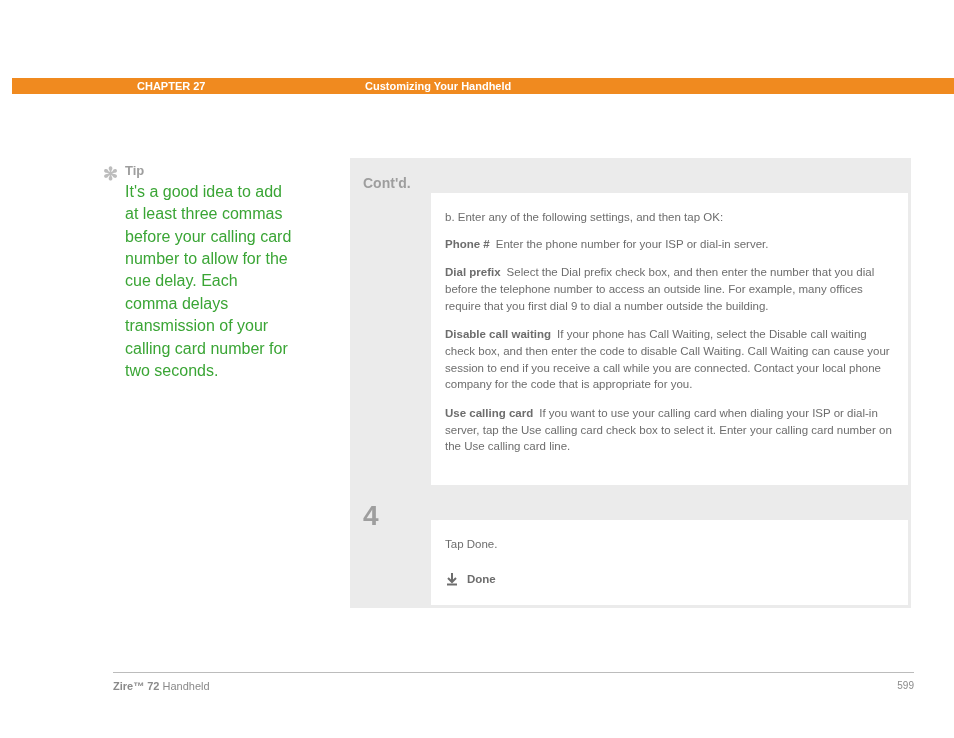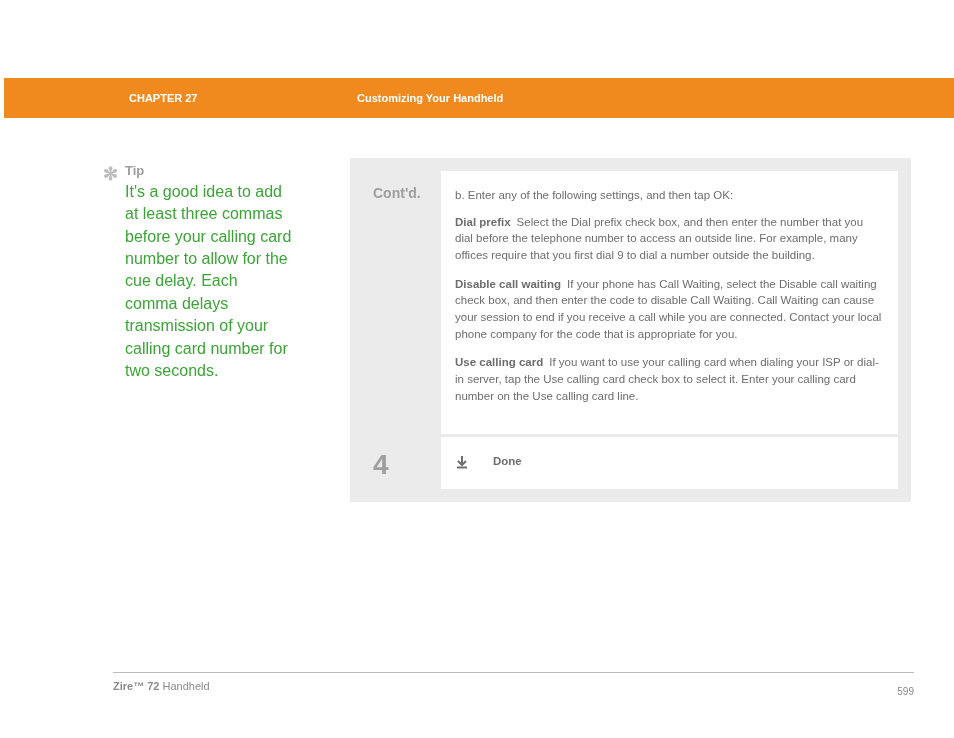--- a/index.html
+++ b/index.html
@@ -8,23 +8,23 @@
     background: #ffffff;
     width: 954px;
     height: 738px;
     position: relative;
     color: #666666;
     font-size: 11px;
   }
   .header-bar {
     position: absolute;
     top: 78px;
-    left: 4px;
+    left: 12px;
     right: 0;
-    height: 40px;
+    height: 16px;
     background: #f08a1f;
     display: flex;
     align-items: center;
     color: #ffffff;
     font-weight: bold;
     font-size: 11px;
   }
   .chapter-label { margin-left: 125px; width: 228px; }
   .chapter-title { }
   .tip-block {
@@ -53,21 +53,21 @@
     margin-left: 20px;
     font-size: 16px;
     line-height: 1.4;
   }
   .steps-panel {
     position: absolute;
     left: 350px;
     top: 158px;
     width: 561px;
     background: #ebebeb;
-    padding: 13px;
+    padding: 3px;
   }
   .step-row { display: flex; margin-bottom: 3px; }
   .step-row:last-child { margin-bottom: 0; }
   .step-num-cell {
     width: 78px;
     min-height: 50px;
     background: #ebebeb;
     padding: 14px 10px 10px 10px;
   }
   .step-num-contd {
@@ -81,28 +81,29 @@
     font-size: 28px;
     line-height: 1;
   }
   .step-body-cell {
     flex: 1;
     background: #ffffff;
     padding: 16px 14px 18px 14px;
     color: #6d6d6d;
     font-size: 11.5px;
     line-height: 1.45;
+    margin-top: 32px;
   }
   .step-b-line { margin-bottom: 10px; }
   .setting-para { margin-bottom: 12px; }
   .setting-label { font-weight: bold; color: #6d6d6d; margin-right: 6px; }
   .important-line { font-weight: bold; color: #6d6d6d; }
   .important-flag { color: #d9301a; font-weight: bold; margin-right: 4px; }
   .step4-text { margin-bottom: 18px; }
-  .done-row { display: flex; align-items: center; gap: 24px; }
+  .done-row { display: flex; align-items: center; gap: 8px; }
   .done-icon {
     width: 14px; height: 14px; position: relative;
   }
   .done-icon svg { display: block; }
   .done-label { font-weight: bold; color: #6d6d6d; }
   .footer-rule {
     position: absolute;
     left: 113px;
     right: 40px;
     top: 672px;
@@ -116,21 +117,20 @@
     font-size: 11px;
     text-align: right;
   }
   .footer-left b { font-weight: bold; }
   .footer-page {
     position: absolute;
     right: 40px;
     top: 680px;
     color: #8a8a8a;
     font-size: 10px;
-    margin-top: 6px;
   }
 </style>
 </head>
 <body>
 
 <div class="header-bar">
   <div class="chapter-label">CHAPTER 27</div>
   <div class="chapter-title">Customizing Your Handheld</div>
 </div>
 
@@ -142,20 +142,23 @@
 
 <div class="steps-panel">
 
   <div class="step-row">
     <div class="step-num-cell">
       <span class="step-num-contd">Cont'd.</span>
     </div>
     <div class="step-body-cell">
       <div class="step-b-line">b.  Enter any of the following settings, and then tap OK:</div>
 
+      <div class="setting-para">
+        <span class="setting-label">Phone #</span><span>Enter the phone number for your ISP or dial-in server.</span>
+      </div>
 
       <div class="setting-para">
         <span class="setting-label">Dial prefix</span><span>Select the Dial prefix check box, and then enter the number that you dial before the telephone number to access an outside line. For example, many offices require that you first dial 9 to dial a number outside the building.</span>
       </div>
 
       <div class="setting-para">
         <span class="setting-label">Disable call waiting</span><span>If your phone has Call Waiting, select the Disable call waiting check box, and then enter the code to disable Call Waiting. Call Waiting can cause your session to end if you receive a call while you are connected. Contact your local phone company for the code that is appropriate for you.</span>
       </div>
 
       <div class="setting-para">
@@ -163,20 +166,21 @@
       </div>
 
     </div>
   </div>
 
   <div class="step-row">
     <div class="step-num-cell">
       <span class="step-num-4">4</span>
     </div>
     <div class="step-body-cell">
+      <div class="step4-text">Tap Done.</div>
       <div class="done-row">
         <span class="done-icon">
           <svg width="14" height="14" viewBox="0 0 14 14">
             <line x1="7" y1="1" x2="7" y2="9" stroke="#6d6d6d" stroke-width="2"></line>
             <polyline points="3,6 7,10 11,6" fill="none" stroke="#6d6d6d" stroke-width="2"></polyline>
             <line x1="2" y1="12.5" x2="12" y2="12.5" stroke="#6d6d6d" stroke-width="2"></line>
           </svg>
         </span>
         <span class="done-label">Done</span>
       </div>

